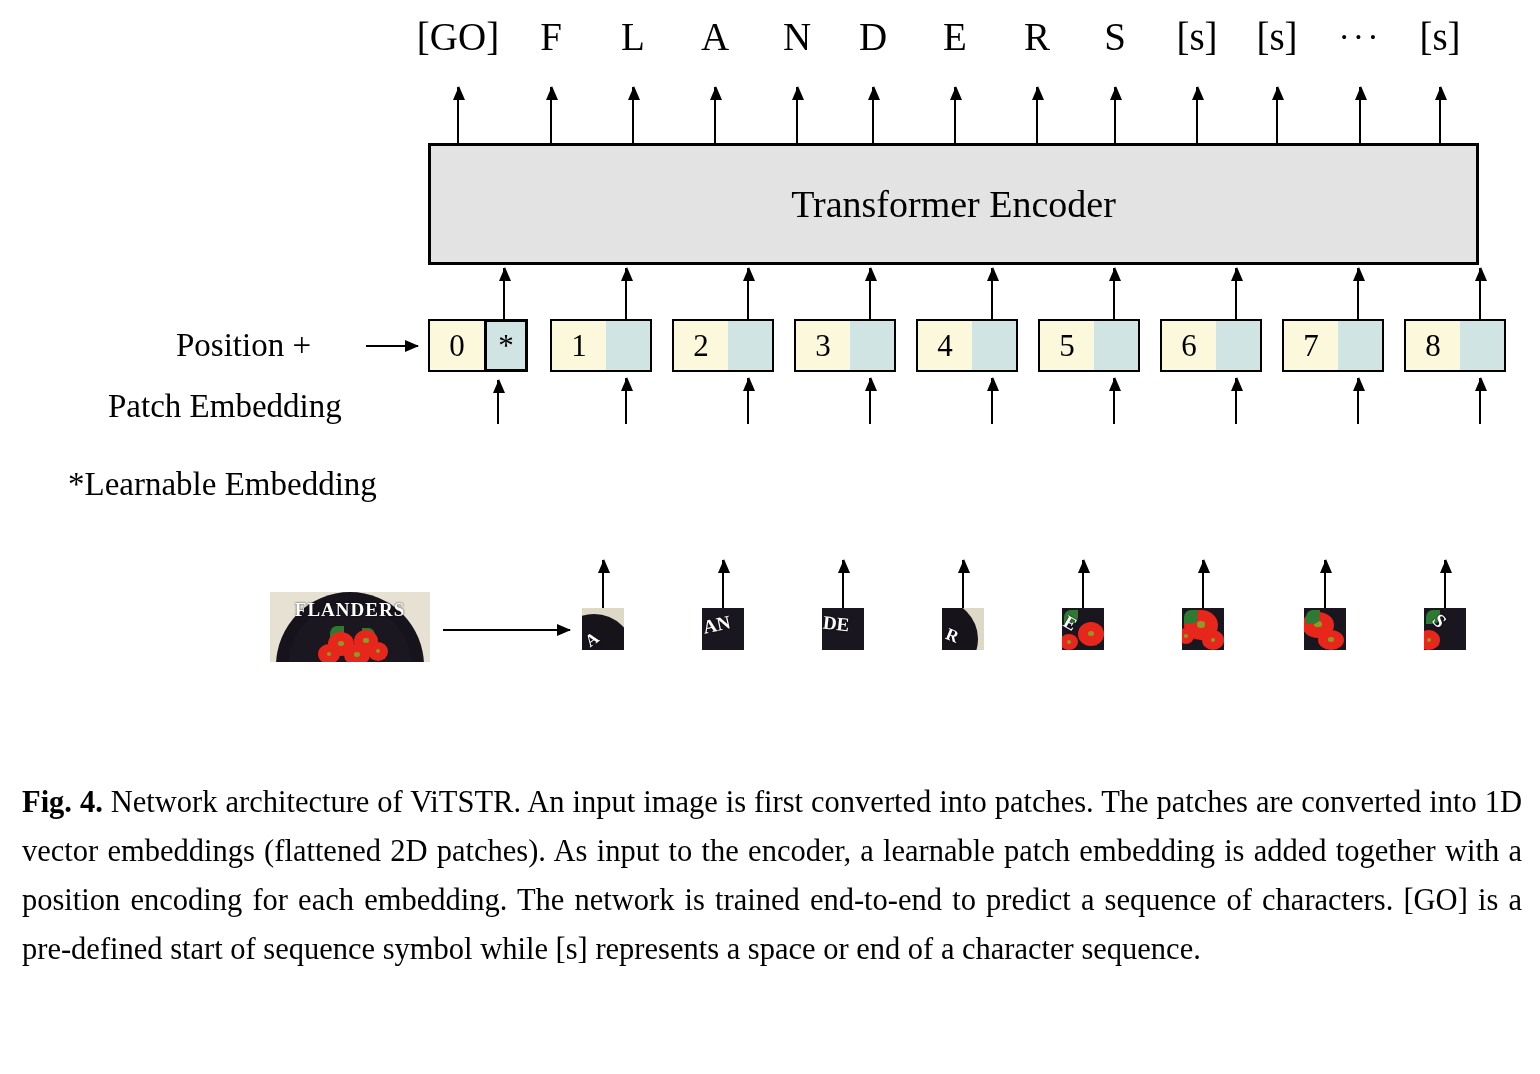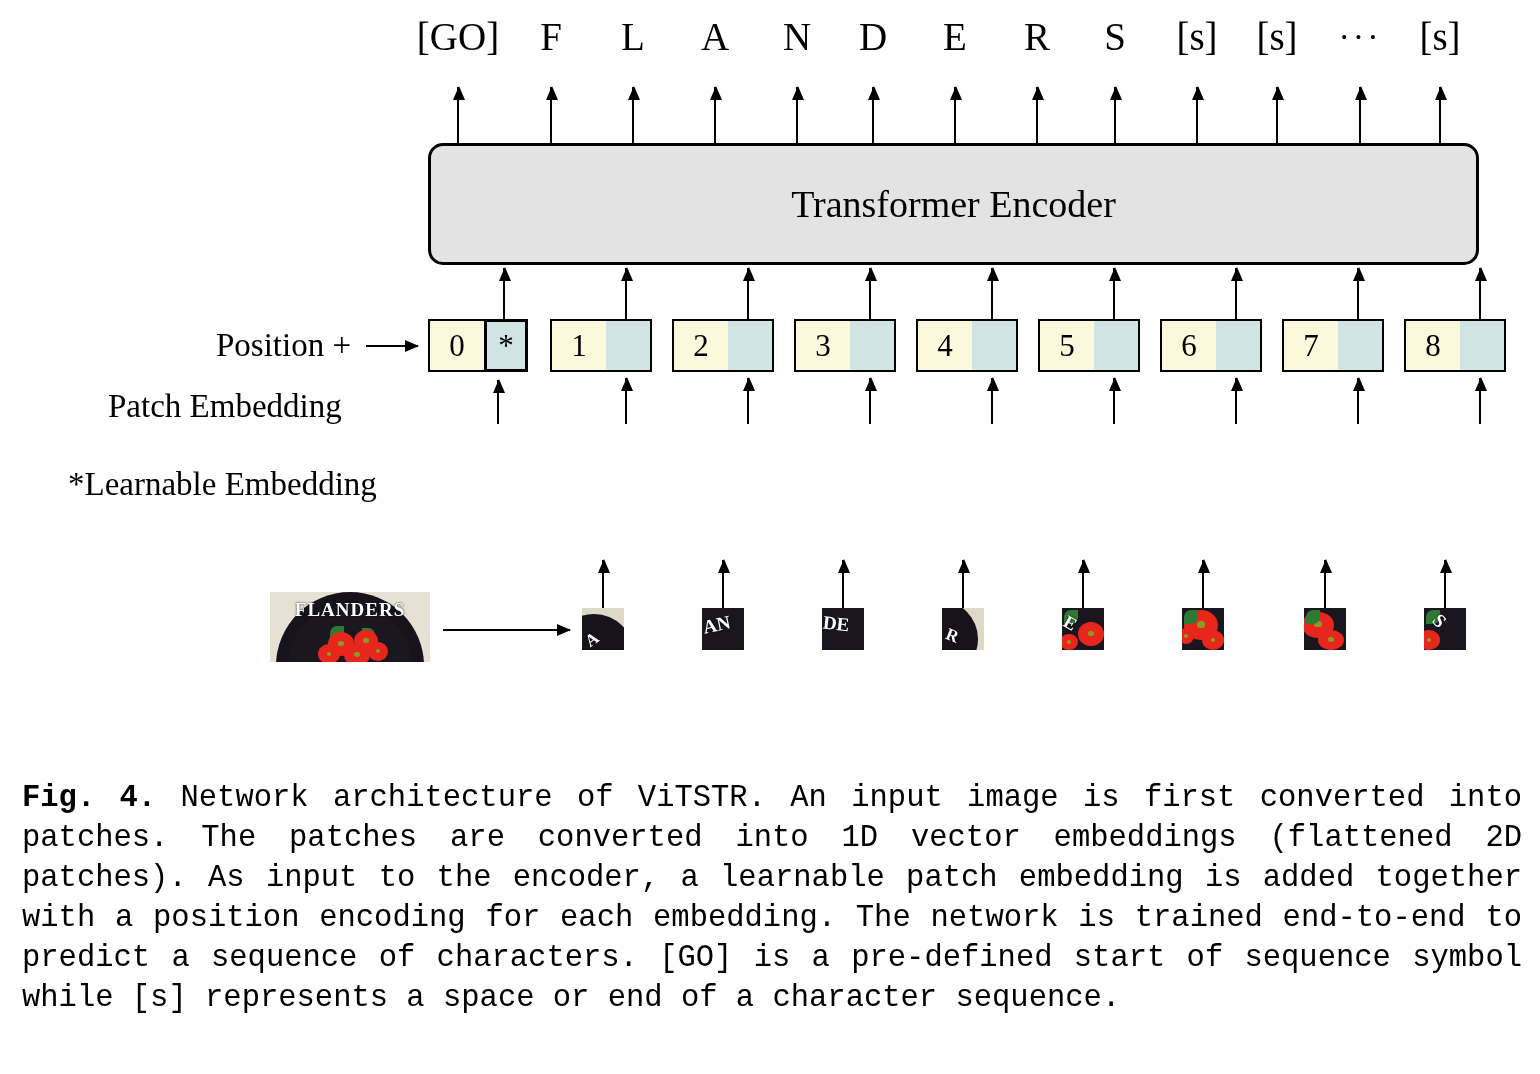--- a/index.html
+++ b/index.html
@@ -86,21 +86,20 @@
     align-items: center;
     justify-content: center;
     font-size: 38px;
   }
   #encoder-block {
     left: 428px;
     top: 143px;
     width: 1051px;
     height: 122px;
     background: #e3e3e3;
-    border-radius: 15px;
   }
   #projection-block {
     left: 553px;
     top: 424px;
     width: 926px;
     height: 121px;
     background: #cfe4e3;
   }
 
   
@@ -140,21 +139,21 @@
     margin: -2px -2px -2px 0;
   }
 
   
   .side-label {
     position: absolute;
     font-size: 33px;
     line-height: 40px;
     white-space: nowrap;
   }
-  #label-position { left: 176px; top: 325px; margin-left: 40px; }
+  #label-position { left: 176px; top: 325px; }
   #label-patch    { left: 108px; top: 386px; }
   #label-learn    { left: 68px;  top: 464px; }
 
   
   #source-image {
     position: absolute;
     left: 270px;
     top: 592px;
     width: 160px;
     height: 70px;
@@ -242,23 +241,23 @@
     text-shadow: 0 0 2px #000;
   }
 
   
   #caption {
     position: absolute;
     left: 22px;
     top: 778px;
     width: 1500px;
     font-size: 30.5px;
-    line-height: 40px;
+    line-height: 49px;
     text-align: justify;
-    font-family: Liberation Mono, monospace;
+    font-family: Liberation Serif, serif;
   }
   #caption .fig-label {
     font-weight: bold;
   }
 </style>
 </head>
 <body>
 
 <div id="figure">
 

